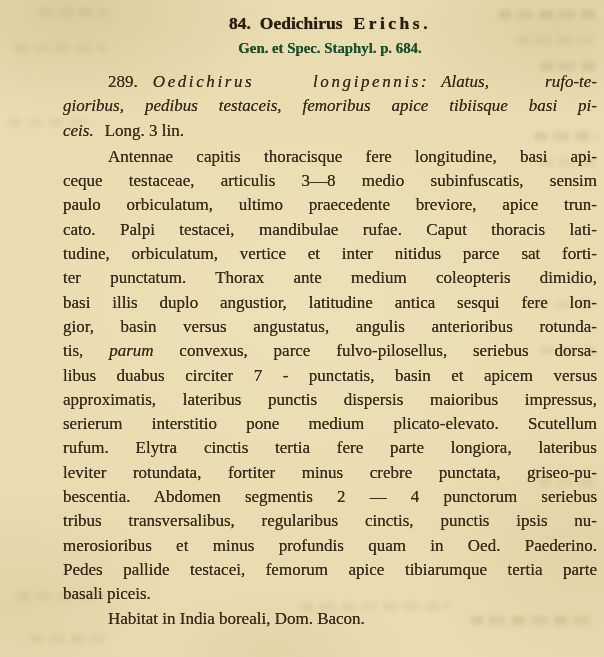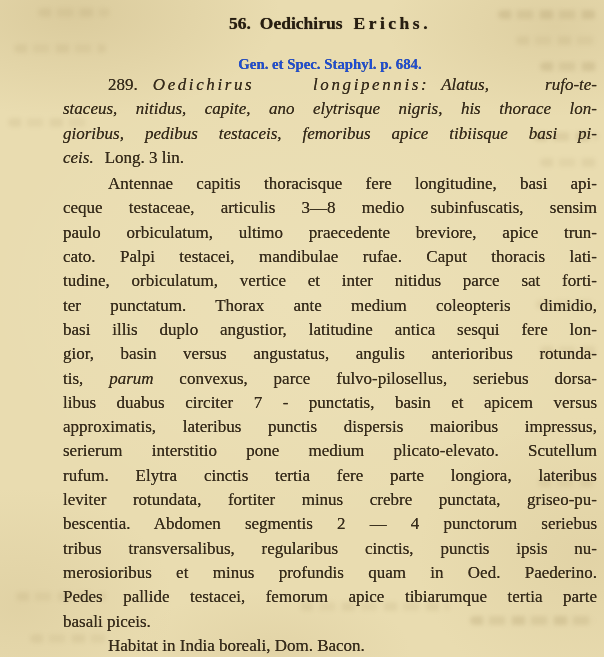--- a/index.html
+++ b/index.html
@@ -22,25 +22,25 @@
   }
   .h1{
     margin-top:13px;text-align:center;font-weight:bold;
     font-size:17.5px;line-height:20px;color:#271e11;
     text-shadow:0 0 .7px rgba(30,22,10,.9);
   }
   .h1 .num{margin-right:9px;}
   .h1 .genus{margin-right:11px;text-align:right;}
   .h1 .author{letter-spacing:3.5px;font-weight:bold;}
   .h2{
-    margin-top:22px;text-align:center;font-size:14.8px;line-height:18px;
-    color:#1d4ed8;font-weight:bold;text-shadow:0 0 .4px rgba(40,30,15,.75);
+    margin-top:6px;text-align:center;font-size:14.8px;line-height:18px;
+    color:#14532d;font-weight:bold;text-shadow:0 0 .4px rgba(40,30,15,.75);
   }
   .para{margin:0;}
-  .p1{font-style:italic;}
+  .p1{margin-top:13px;font-style:italic;}
   .p2{margin-top:2px;}
   .ln{display:block;white-space:nowrap;}
   .just{text-align:justify;text-align-last:justify;}
   .indent{text-indent:45px;}
   .num-roman{font-style:normal;margin-right:15px;}
   .species{letter-spacing:2.6px;margin-right:12px;}
   .roman{font-style:normal;margin-left:11px;}
   .it{font-style:italic;}
   .ghost{
     position:absolute;height:9px;border-radius:5px;
@@ -66,28 +66,27 @@
 <div class="ghost light" style="left:540px;top:346px;width:58px;"></div>
 <div class="ghost light" style="left:538px;top:478px;width:60px;"></div>
 <div class="ghost light" style="left:300px;top:602px;width:150px;"></div>
 <div class="ghost" style="left:470px;top:616px;width:126px;"></div>
 <div class="ghost light" style="left:16px;top:592px;width:90px;"></div>
 <div class="ghost light" style="left:30px;top:634px;width:76px;"></div>
 
 <div class="text-col">
 
   <div class="h1">
-    <span class="num">56.</span><span class="genus">Oedichirus</span><span class="author">Erichs.</span>
+    <span class="num">84.</span><span class="genus">Oedichirus</span><span class="author">Erichs.</span>
   </div>
 
   <div class="h2">Gen. et Spec. Staphyl. p. 684.</div>
 
   <div class="para p1">
     <span class="ln just indent"><span class="num-roman">289.</span><span class="species">Oedichirus longipennis:</span><span>Alatus, rufo-te-</span></span>
-    <span class="ln just">staceus, nitidus, capite, ano elytrisque nigris, his thorace lon-</span>
     <span class="ln just">gioribus, pedibus testaceis, femoribus apice tibiisque basi pi-</span>
     <span class="ln"><span>ceis.</span><span class="roman">Long. 3 lin.</span></span>
   </div>
 
   <div class="para p2">
     <span class="ln just indent">Antennae capitis thoracisque fere longitudine, basi api-</span>
     <span class="ln just">ceque testaceae, articulis 3—8 medio subinfuscatis, sensim</span>
     <span class="ln just">paulo orbiculatum, ultimo praecedente breviore, apice trun-</span>
     <span class="ln just">cato. Palpi testacei, mandibulae rufae. Caput thoracis lati-</span>
     <span class="ln just">tudine, orbiculatum, vertice et inter nitidus parce sat forti-</span>

